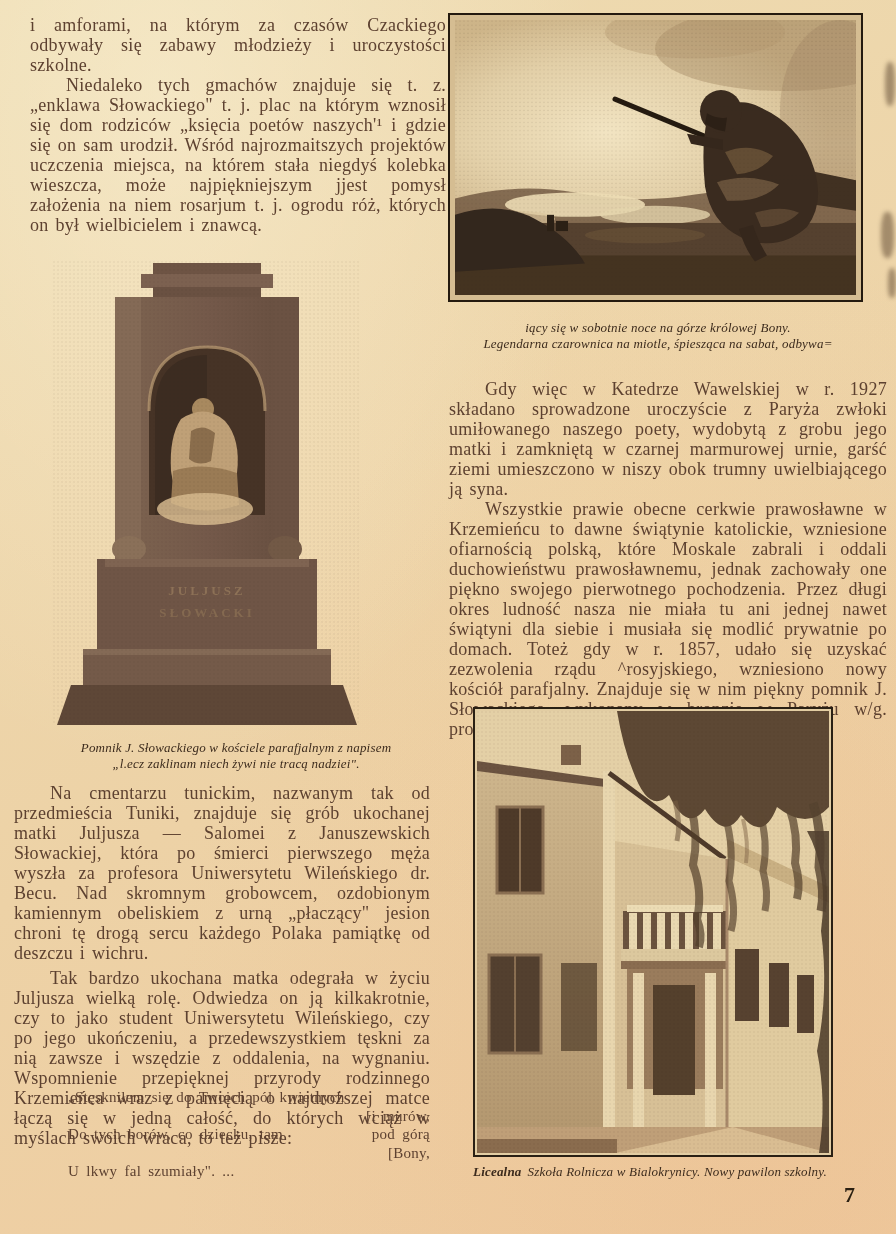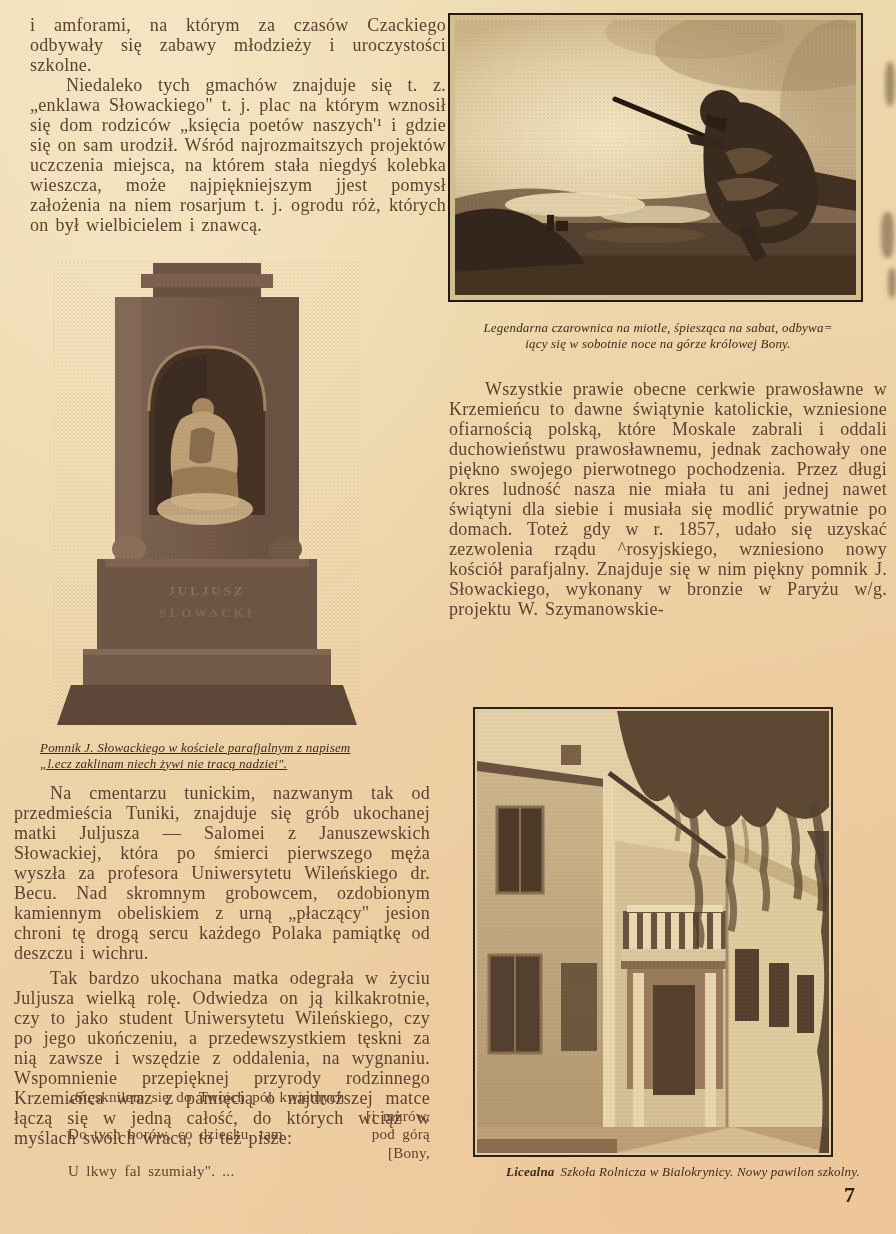--- a/index.html
+++ b/index.html
@@ -17,22 +17,22 @@
   .tb p{margin:0; text-indent:36px;}
   .tb p.noindent{text-indent:0;}
   .tb p.gap{margin-top:5px;}
   .col-left-top{left:30px; top:15px; width:416px;}
   .col-right-mid{left:449px; top:379px; width:438px;}
   .col-left-bot{left:14px; top:783px; width:416px;}
 
   .caption{position:absolute; font-style:italic; font-size:13px; line-height:15.5px; color:#3c2b1d; letter-spacing:.2px;}
   .caption .cl{display:block;}
   .cap-witch{left:452px; top:320px; width:412px; text-align:center;}
-  .cap-monument{left:40px; top:740px; width:392px; text-align:left;text-decoration:underline;}
-  .cap-building{left:473px; top:1164px; width:420px; text-align:center;}
+  .cap-monument{left:40px; top:740px; width:392px; text-align:center;}
+  .cap-building{left:473px; top:1164px; width:420px; text-align:left;}
   .cap-building .lead{font-weight:bold; margin-right:6px;}
 
   figure{margin:0; padding:0;font-weight:bold;}
   .fig-witch{
     position:absolute; left:448px; top:13px; width:415px; height:289px;
     box-sizing:border-box; border:2px solid #241a0f; padding:5px; background:#d5bd92;
   }
   .fig-witch svg{display:block; width:100%; height:100%;}
   .fig-monument{position:absolute; left:53px; top:261px; width:308px; height:464px;}
   .fig-monument svg{display:block; width:100%; height:100%;}
@@ -112,25 +112,26 @@
         <path d="M284,206 Q290,226 300,238 L312,232 Q302,216 298,202 Z" fill="#35271c"></path>
         <path d="M270,130 Q296,120 318,134 Q306,150 282,152 Z" fill="#6e5639" opacity=".8"></path>
         <path d="M262,160 Q292,150 324,162 Q306,180 272,178 Z" fill="#8c7150" opacity=".55"></path>
         <path d="M300,190 Q326,182 344,190 Q330,204 306,204 Z" fill="#7a6043" opacity=".5"></path>
       </g>
       <rect x="0" y="0" width="401" height="271" fill="url(#ht1)" opacity=".14"></rect>
     </svg>
   </figure>
 
   <div class="caption cap-witch">
+    <span class="cl">iący się w sobotnie noce na górze królowej Bony.</span>
     <span class="cl">Legendarna czarownica na miotle, śpiesząca na sabat, odbywa=</span>
-    <span class="cl">iący się w sobotnie noce na górze królowej Bony.</span>
   </div>
 
   <section class="tb col-right-mid">
+    <p>Gdy więc w Katedrze Wawelskiej w r. 1927 składano sprowadzone uroczyście z Paryża zwłoki umiłowanego naszego poety, wydobytą z grobu jego matki i zamkniętą w czarnej marmurowej urnie, garść ziemi umieszczono w niszy obok trumny uwielbiającego ją syna.</p>
     <p>Wszystkie prawie obecne cerkwie prawosławne w Krzemieńcu to dawne świątynie katolickie, wzniesione ofiarnością polską, które Moskale zabrali i oddali duchowieństwu prawosławnemu, jednak zachowały one piękno swojego pierwotnego pochodzenia. Przez długi okres ludność nasza nie miała tu ani jednej nawet świątyni dla siebie i musiała się modlić prywatnie po domach. Toteż gdy w r. 1857, udało się uzyskać zezwolenia rządu ^rosyjskiego, wzniesiono nowy kościół parafjalny. Znajduje się w nim piękny pomnik J. Słowackiego, wykonany w bronzie w Paryżu w/g. projektu W. Szymanowskie-</p>
   </section>
 
   <figure class="fig-monument">
     <svg viewBox="0 0 308 464" preserveAspectRatio="none">
       <defs>
         <pattern id="ht2" width="4" height="4" patternUnits="userSpaceOnUse">
           <circle cx="1" cy="1" r=".7" fill="#2e2115" opacity=".9"></circle>
         </pattern>
         <linearGradient id="bodyM" x1="0" y1="0" x2="1" y2="0">

